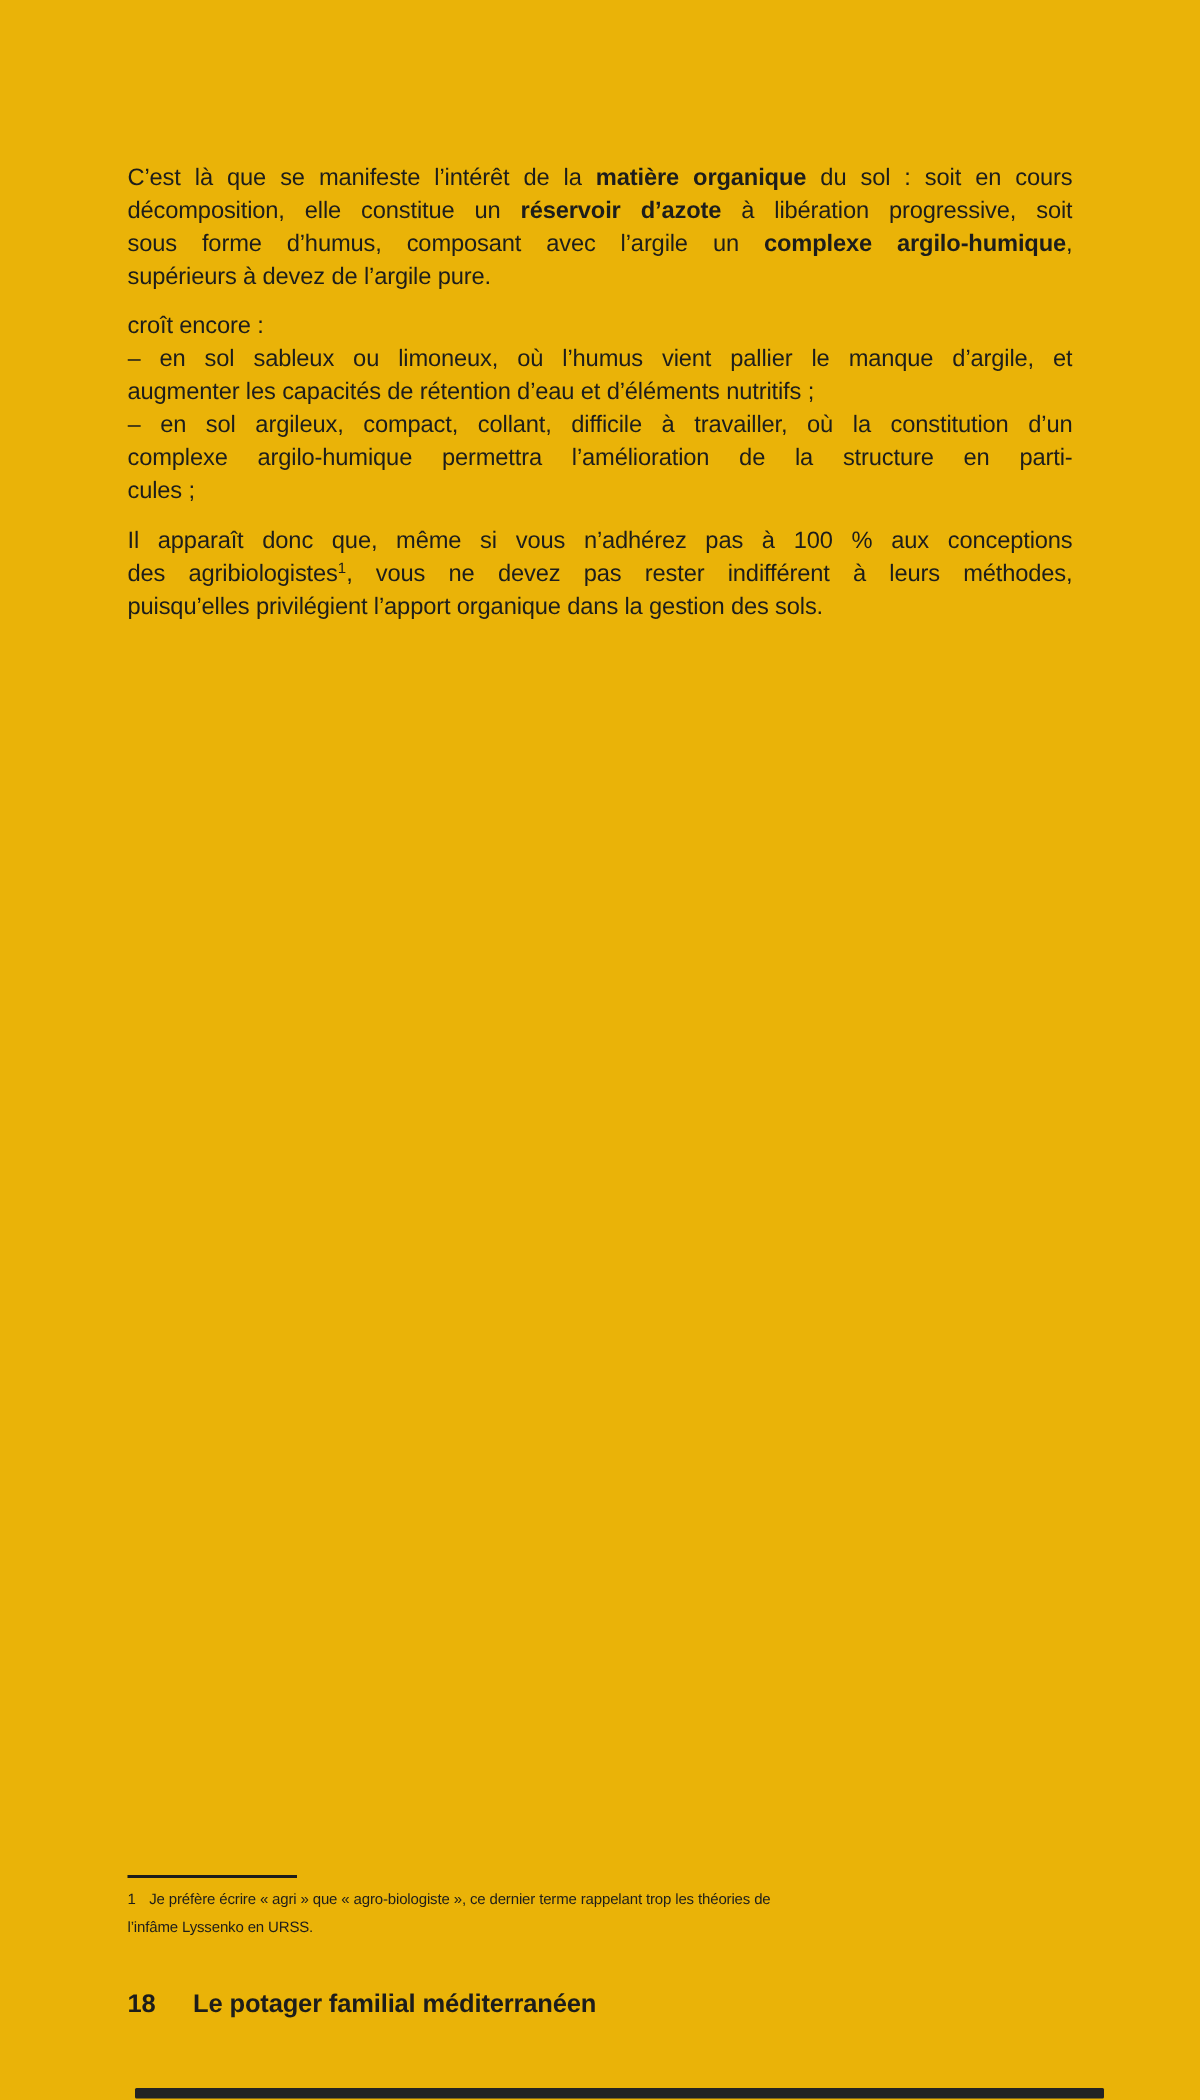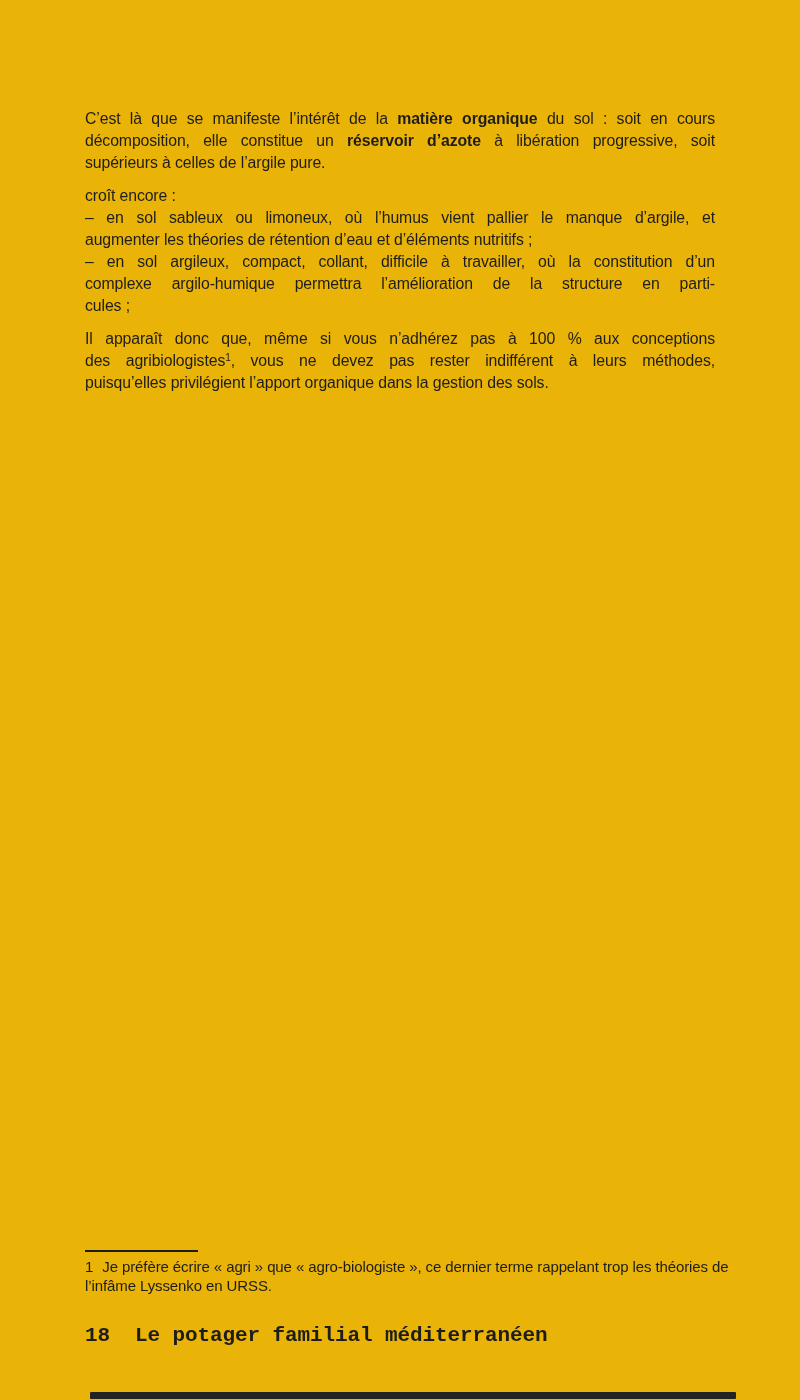--- a/index.html
+++ b/index.html
@@ -49,39 +49,38 @@
     top: 1250px;
     width: 632px;
   }
   .footnote-rule {
     width: 113px;
     height: 2px;
     background: #1d1d1b;
     margin: 0 0 5px 0;
   }
   .fn-line {
-    font-size: 15px;
+    font-size: 10px;
     line-height: 19px;
     white-space: nowrap;
     letter-spacing: -0.1px;
   }
   .fn-marker {
     display: inline-block;
     margin-right: 9px;
   }
   .footer {
     position: absolute;
     left: 85px;
     top: 1325px;
     font-weight: 700;
-    font-size: 21px;
+    font-size: 17px;
     line-height: 22px;
     white-space: nowrap;
     letter-spacing: -0.1px;
-    font-family: Liberation Mono, monospace;
   }
   .footer .page-num {
     display: inline-block;
     margin-right: 25px;
   }
   .bottom-bar {
     position: absolute;
     left: 90px;
     top: 1392px;
     width: 646px;
@@ -92,26 +91,27 @@
 </style>
 </head>
 <body>
 
 <div class="page">
 
   <div id="body-text">
       <div class="para">
         <div class="line jl"><span>C’est là que se manifeste l’intérêt de la </span><b>matière organique</b><span> du sol : soit en cours</span></div>
         <div class="line jl"><span>décomposition, elle constitue un </span><b>réservoir d’azote</b><span> à libération progressive, soit</span></div>
-        <div class="line"><span>supérieurs à celles de l’argile pure.</span></div>
+        <div class="line jl"><span>sous forme d’humus, composant avec l’argile un </span><b>complexe argilo-humique</b><span>,</span></div>
+        <div class="line"><span>supérieurs à devez de l’argile pure.</span></div>
       </div>
       <div class="para">
         <div class="line"><span>croît encore :</span></div>
         <div class="line jl"><span>– en sol sableux ou limoneux, où l’humus vient pallier le manque d’argile, et</span></div>
-        <div class="line"><span>augmenter les théories de rétention d’eau et d’éléments nutritifs ;</span></div>
+        <div class="line"><span>augmenter les capacités de rétention d’eau et d’éléments nutritifs ;</span></div>
         <div class="line jl"><span>– en sol argileux, compact, collant, difficile à travailler, où la constitution d’un</span></div>
         <div class="line jl"><span>complexe argilo-humique permettra l’amélioration de la structure en parti-</span></div>
         <div class="line"><span>cules ;</span></div>
       </div>
       <div class="para">
         <div class="line jl"><span>Il apparaît donc que, même si vous n’adhérez pas à 100 % aux conceptions</span></div>
         <div class="line jl"><span>des agribiologistes</span><sup>1</sup><span>, vous ne devez pas rester indifférent à leurs méthodes,</span></div>
         <div class="line"><span>puisqu’elles privilégient l’apport organique dans la gestion des sols.</span></div>
       </div>
     </div>

